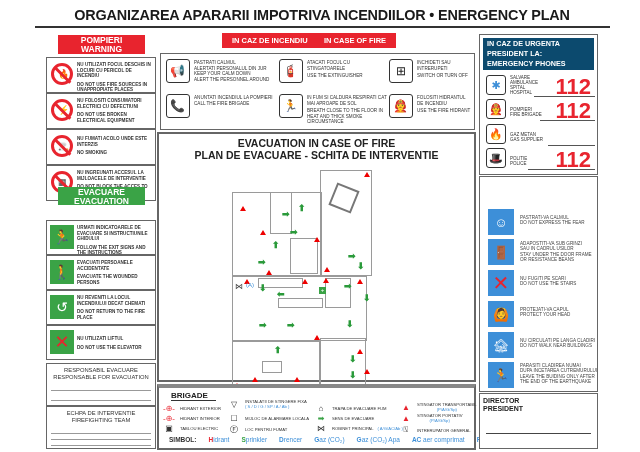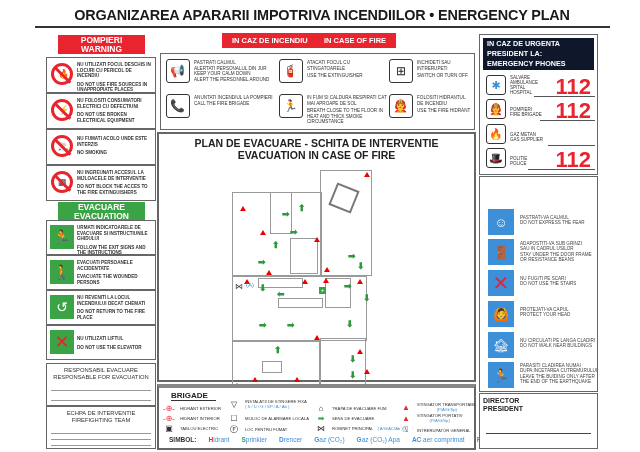--- a/index.html
+++ b/index.html
@@ -5,21 +5,21 @@
   * { box-sizing: border-box; margin: 0; padding: 0; }
   html, body { width: 640px; height: 452px; background: #ffffff; overflow: hidden; }
   body { font-family: "Liberation Sans", sans-serif; color: #222; position: relative; }
 
   .title { position: absolute; left: 36px; top: 6px; width: 572px; text-align: center;
     font-family: "Liberation Sans", sans-serif; font-weight: bold; font-size: 15.5px; letter-spacing: -0.2px; color: #1a1a1a; transform: scaleX(0.93); transform-origin: center; }
   .title-rule { position: absolute; left: 35px; top: 26px; width: 575px; height: 2px; background: #333; }
 
   .red-banner { background: #e8242e; color: #fff; font-weight: bold; text-align: center; }
   .green-banner { background: #3aa346; color: #fff; font-weight: bold; text-align: center; }
-  .blue-banner { background: #0f172a; color: #fff; font-weight: bold; }
+  .blue-banner { background: #0c4a6e; color: #fff; font-weight: bold; }
 
   .box { position: absolute; border: 1.5px solid #666; background: #fff; }
   .sign { position: absolute; left: 46px; width: 110px; border: 1.5px solid #666; background:#fff; }
   .sign .ico { position: absolute; left: 3px; top: 3px; width: 24px; height: 26px; display:flex; align-items:center; justify-content:center; }
   .sign .txt { position: absolute; left: 30px; top: 4px; right: 2px; font-size: 4.6px; line-height: 5.6px; font-weight: bold; color: #333; }
   .sign .txt div + div { margin-top: 3px; }
 
   .prohib { width: 22px; height: 22px; border-radius: 50%; border: 3px solid #e8242e; position: relative; background:#fff; }
   .prohib::after { content:""; position:absolute; left: 7px; top:-2px; width:3px; height:22px; background:#e8242e; transform: rotate(-45deg); }
   .prohib span { position:absolute; left:4px; top:3px; font-size:9px; color:#333; }
@@ -98,21 +98,21 @@
       <div class="prohib">
         <span>▦</span>
       </div>
     </div>
   <div class="txt">
       <div>NU INGREUNATI ACCESUL LA MIJLOACELE DE INTERVENTIE</div>
       <div>DO NOT BLOCK THE ACCES TO THE FIRE EXTINGUISHERS</div>
     </div>
 </div>
 
-<div class="green-banner" style="position:absolute;left:58px;top:202px;width:87px;height:18px;font-size:8.5px;line-height:8.5px;padding-top:1px;">
+<div class="green-banner" style="position:absolute;left:58px;top:187px;width:87px;height:18px;font-size:8.5px;line-height:8.5px;padding-top:1px;">
   <div>EVACUARE</div>
   <div>EVACUATION</div>
 </div>
 
 <div class="sign" style="top:220px;height:35px;">
   <div class="ico">
       <div class="gsq">🏃</div>
     </div>
   <div class="txt">
       <div>URMATI INDICATOARELE DE EVACUARE SI INSTRUCTIUNILE GHIDULUI</div>
@@ -213,22 +213,22 @@
     <div class="ico" style="color:#e8242e;">👨‍🚒</div>
     <div class="txt" style="width:55px;">
         <div>FOLOSITI HIDRANTUL DE INCENDIU</div>
         <div>USE THE FIRE HIDRANT</div>
       </div>
   </div>
 </div>
 
 <div class="box" style="left:157px;top:132px;width:319px;height:250px;border-width:2px;">
   <div style="text-align:center;font-weight:bold;font-size:10.5px;line-height:12px;color:#222;margin-top:3px;">
+    <div>EVACUATION IN CASE OF FIRE</div>
     <div>PLAN DE EVACUARE - SCHITA DE INTERVENTIE</div>
-    <div>EVACUATION IN CASE OF FIRE</div>
   </div>
 </div>
 
 <div class="plan">
 
   <div class="wall" style="left:0;top:14px;width:90px;height:84px;"></div>
   <div class="wall" style="left:88px;top:-8px;width:52px;height:106px;"></div>
   <div class="wall" style="left:0;top:98px;width:135px;height:65px;"></div>
   <div class="wall" style="left:0;top:163px;width:88px;height:45px;"></div>
   <div class="wall" style="left:88px;top:160px;width:46px;height:48px;"></div>

